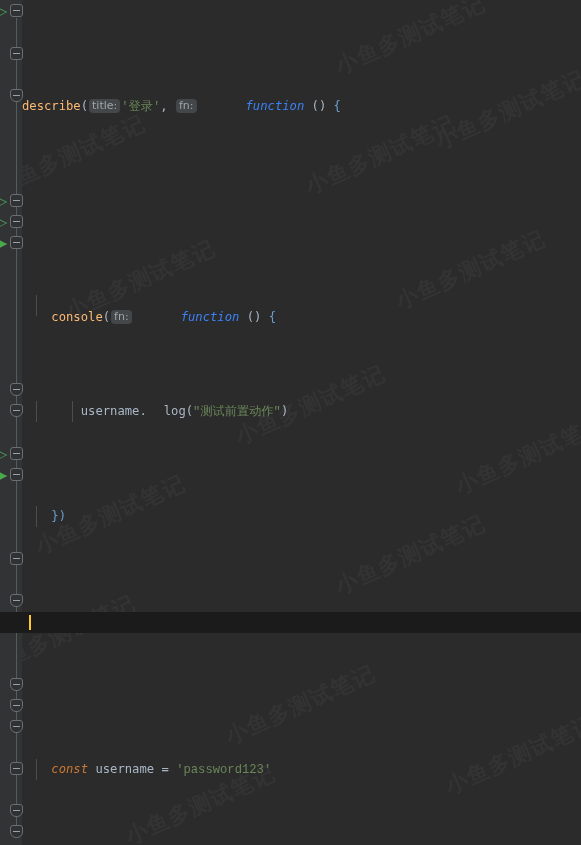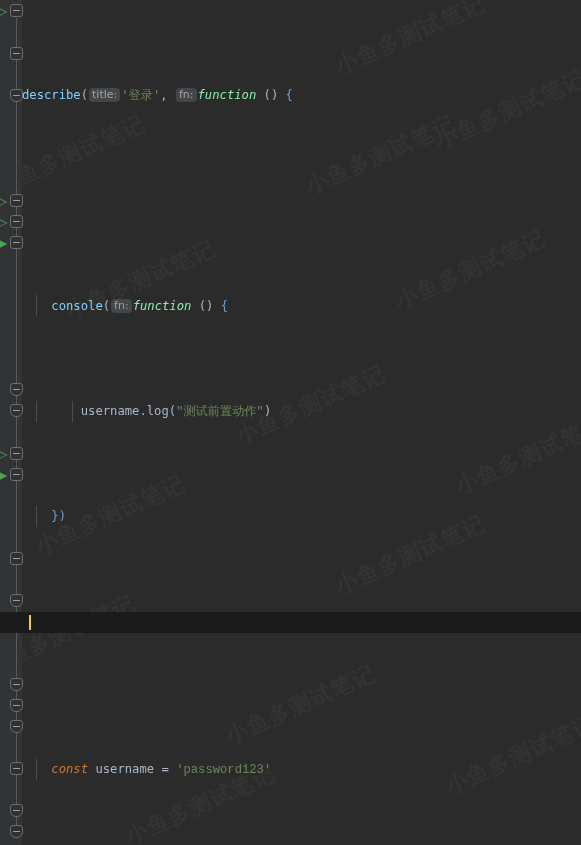--- a/index.html
+++ b/index.html
@@ -54,35 +54,35 @@
   }
   .line.caret-line{background:#1b1b1b;}
   .caret{
     position:absolute;left:29px;top:3px;width:2px;height:15px;background:#ffc62e;
   }
   
   .guide{
     position:absolute;top:0;width:1px;height:21.1px;background:#4b4e50;
   }
   
-  .fn       {color:#7dd3fc;}
+  .fn       {color:#fdba74;}
   .kw       {color:#cc7832;}
-  .kwp      {color:#86efac;font-style:italic;}
+  .kwp      {color:#3b82f6;font-style:italic;padding-left:48px;}
   .str      {color:#6a8759;font-family:Liberation Mono, monospace;}
   .punc     {color:#a9b7c6;}
   .paren    {color:#a9b7c6;}
   .brace    {color:#6a9fd4;}
   .var      {color:#a9b7c6;}
   .console  {color:#a9b7c6;}
-  .logm     {color:#a9b7c6;}
+  .logm     {color:#a9b7c6;margin-left:17px;}
   .hint{
     display:inline-block;background:#43474a;color:#a0a4a7;
     border-radius:4px;padding:0 3px;font-size:11px;
     font-family:"DejaVu Sans","Liberation Sans",sans-serif;
-    line-height:14px;vertical-align:1px;margin:4px 1px;
+    line-height:14px;vertical-align:1px;margin:15px 1px;
   }
   .ws{color:#4e5254;}
 </style>
 </head>
 <body>
 
 <div class="editor">
 
   <div class="wm-layer">
     <div class="wm" style="left:330px;top:20px;">小鱼多测试笔记</div>

